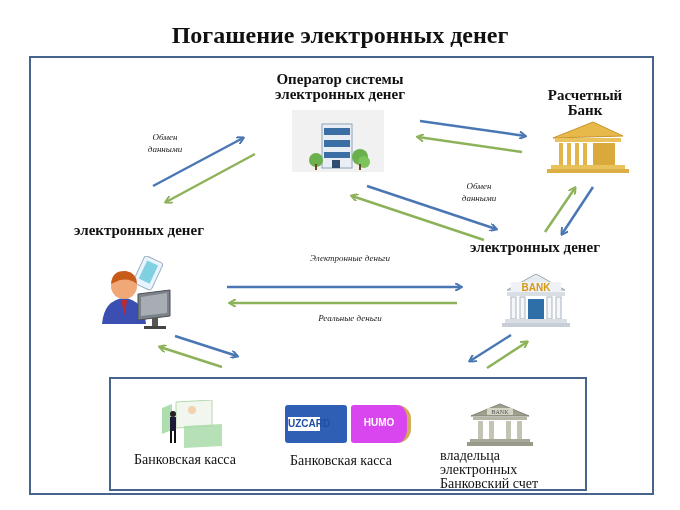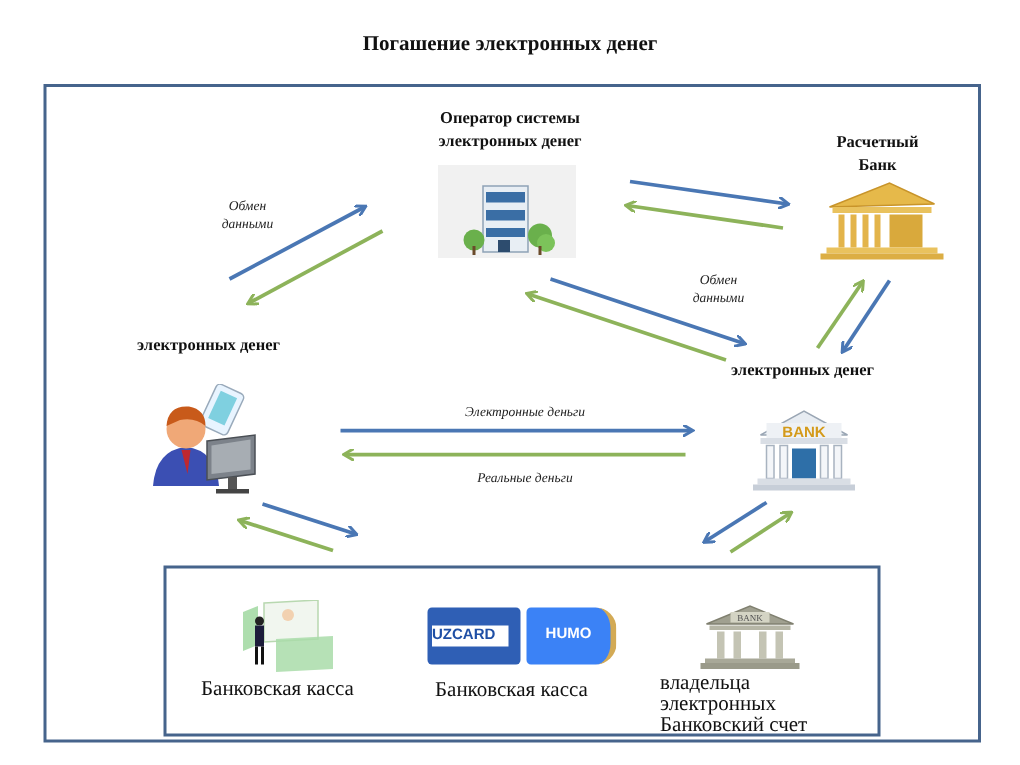--- a/index.html
+++ b/index.html
@@ -1,21 +1,21 @@
 <!DOCTYPE html>
 <html><head>
 <meta charset="utf-8">
 <style>
   html,body{margin:0;padding:0;background:#fff;}
   body{width:680px;height:510px;position:relative;overflow:hidden;font-family:"Liberation Serif","DejaVu Serif",serif;color:#111;}
   .abs{position:absolute;}
-  .title{left:0;width:680px;top:22px;text-align:center;font-size:14px;font-weight:bold;}
+  .title{left:0;width:680px;top:22px;text-align:center;font-size:24px;font-weight:bold;}
   .outer{left:29px;top:56px;width:625px;height:439px;border:2px solid #46648c;box-sizing:border-box;}
   .inner{left:109px;top:377px;width:478px;height:114px;border:2px solid #46648c;box-sizing:border-box;}
-  .nodelabel{font-size:11px;font-weight:bold;text-align:center;line-height:15px;}
+  .nodelabel{font-size:15px;font-weight:bold;text-align:center;line-height:15px;}
   .smalllabel{font-size:9px;font-style:italic;text-align:center;line-height:12px;color:#222;}
   .bottomlabel{font-size:14px;line-height:14px;}
   svg.arrows{position:absolute;left:0;top:0;}
 </style>
 </head>
 <body>
 
 <div class="abs title">Погашение электронных денег</div>
 <div class="abs outer"></div>
 <div class="abs inner"></div>
@@ -113,39 +113,39 @@
 </svg>
 
 <div class="abs smalllabel" style="left:130px;top:131px;width:70px;">
   <div>Обмен</div>
   <div>данными</div>
 </div>
 <div class="abs smalllabel" style="left:444px;top:180px;width:70px;">
   <div>Обмен</div>
   <div>данными</div>
 </div>
-<div class="abs smalllabel" style="left:270px;top:268px;width:160px;">Электронные деньги</div>
+<div class="abs smalllabel" style="left:270px;top:252px;width:160px;">Электронные деньги</div>
 <div class="abs smalllabel" style="left:280px;top:312px;width:140px;">Реальные  деньги</div>
 
 <svg class="abs" style="left:162px;top:400px;" width="62" height="48">
   <polygon points="0,8 10,4 10,30 0,34" fill="#9ad69a" opacity="0.8"></polygon>
   <polygon points="14,2 50,0 50,26 14,28" fill="#f1f6ef" stroke="#b8d8b0"></polygon>
   <circle cx="30" cy="10" r="4" fill="#f2d1b0"></circle>
   <polygon points="22,26 60,24 60,46 22,48" fill="#a9dca9" opacity="0.85"></polygon>
   <circle cx="11" cy="14" r="3" fill="#222"></circle>
   <rect x="8" y="17" width="6" height="14" fill="#1c1c3a"></rect>
   <rect x="8" y="31" width="2" height="12" fill="#111"></rect>
     <rect x="12" y="31" width="2" height="12" fill="#111"></rect>
 </svg>
 <div class="abs bottomlabel" style="left:134px;top:453px;width:130px;">Банковская  касса</div>
 
 <div class="abs" style="left:285px;top:405px;width:62px;height:38px;background:#2f5fb5;border-radius:3px;">
-  <div style="position:absolute;left:3px;top:12px;width:51px;height:14px;background:#fff;color:#1f4fa5;font:bold 10px 'Liberation Sans',sans-serif;line-height:14px;">UZCARD</div>
+  <div style="position:absolute;left:3px;top:12px;width:32px;height:14px;background:#fff;color:#1f4fa5;font:bold 10px 'Liberation Sans',sans-serif;line-height:14px;text-align:center;">UZCARD</div>
 </div>
-<div class="abs" style="left:351px;top:405px;width:56px;height:38px;background:#3b82f6;border-radius:3px 14px 14px 3px;border-right:4px solid #d3aa55;">
+<div class="abs" style="left:351px;top:405px;width:56px;height:38px;background:#d946ef;border-radius:3px 14px 14px 3px;border-right:4px solid #d3aa55;">
   <div style="position:absolute;left:0;top:12px;width:56px;color:#fff;font:bold 10px 'Liberation Sans',sans-serif;text-align:center;">HUMO</div>
 </div>
 <div class="abs bottomlabel" style="left:290px;top:454px;width:120px;">Банковская  касса</div>
 
 <svg class="abs" style="left:465px;top:402px;" width="70" height="46">
   <polygon points="6,14 35,2 64,14" fill="#a0a090" stroke="#808070"></polygon>
   <rect x="22" y="6" width="26" height="7" fill="#d4d4c4"></rect>
   <text x="35" y="12" font-size="6" text-anchor="middle" fill="#555" font-family="Liberation Serif, serif">BANK</text>
   <rect x="8" y="15" width="54" height="3" fill="#b6b6a6"></rect>
   <rect x="13" y="19" width="5" height="18" fill="#c4c4b4"></rect>

